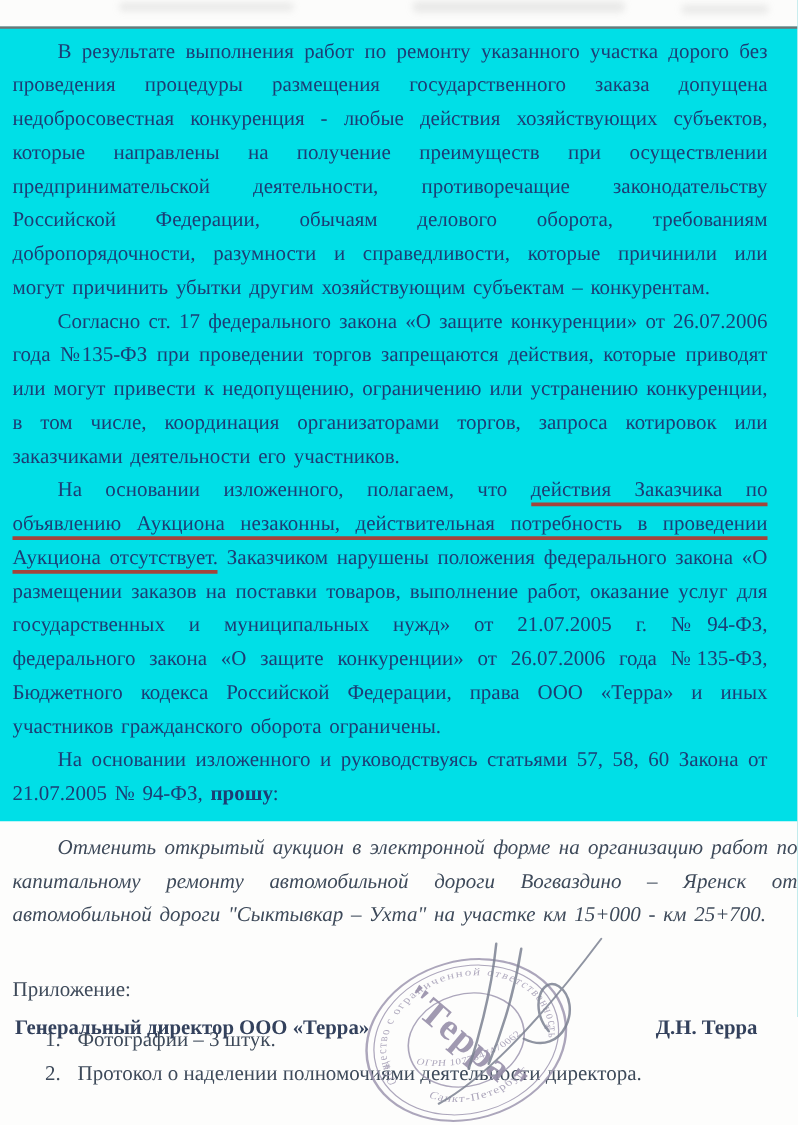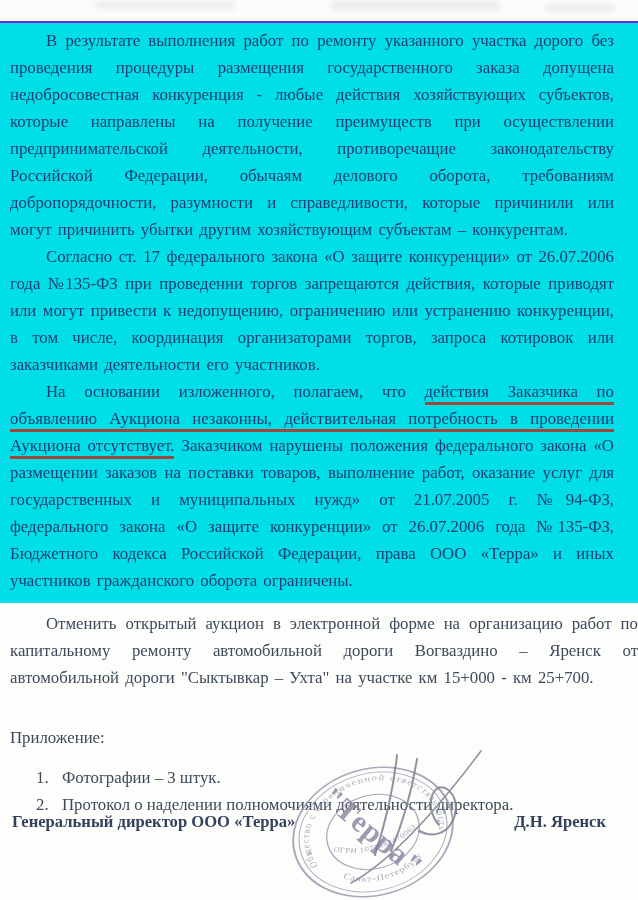--- a/index.html
+++ b/index.html
@@ -13,41 +13,41 @@
   
   .top-strip{position:relative;height:21px;background:#fcfcfb;}
   .smudge{position:absolute;background:rgba(150,150,148,0.18);filter:blur(3px);border-radius:4px;}
   .smudge.s1{left:95px;top:2px;width:140px;height:7px;}
   .smudge.s2{left:330px;top:1px;width:170px;height:9px;}
   .smudge.s3{left:545px;top:4px;width:70px;height:7px;}
 
   
   .highlight{
     background:#00dfe7;
-    border-top:2px solid #6d28d9;
+    border-top:2px solid #737373;
     padding:4px 24px 9px 10px;
   }
   p.body{
     margin:0;
     font-size:16.8px;
     line-height:27px;
     text-align:justify;
     text-indent:36px;
     word-spacing:2px;
     color:#1c3d75;
   }
   .highlight p.body{color:#1c3d75;}
   .plain{color:#3e4a5a !important;}
   .u-red{
     border-bottom:3px solid #a3453c;
     padding-bottom:1px;
   }
   .b{font-weight:bold;}
 
-  .request{margin:7px 0 0 10px;}
+  .request{margin:7px 0 0 10px;font-style:italic;}
 
   .attachments{margin:33px 10px 0 10px;color:#3e4a5a;}
   .attachments .label{font-size:16.8px;line-height:27px;color:#3e4a5a;margin:0;}
   .att-list{margin:13px 0 0 26px;}
   .att-item{display:flex;font-size:16.8px;line-height:27px;color:#3e4a5a;}
   .att-item .num{width:26px;flex:none;}
 
   .sig-row{
     position:absolute;
     left:12px;right:32px;top:812px;
@@ -70,20 +70,21 @@
   <div class="top-strip">
     <div class="smudge s1"></div>
     <div class="smudge s2"></div>
     <div class="smudge s3"></div>
   </div>
 
   <div class="highlight">
     <p class="body">В результате выполнения работ по ремонту указанного участка дорого без проведения процедуры размещения государственного заказа допущена недобросовестная конкуренция - любые действия хозяйствующих субъектов, которые направлены на получение преимуществ при осуществлении предпринимательской деятельности, противоречащие законодательству Российской Федерации, обычаям делового оборота, требованиям добропорядочности, разумности и справедливости, которые причинили или могут причинить убытки другим хозяйствующим субъектам – конкурентам.</p>
     <p class="body">Согласно ст. 17 федерального закона «О защите конкуренции» от 26.07.2006 года №135-ФЗ при проведении торгов запрещаются действия, которые приводят или могут привести к недопущению, ограничению или устранению конкуренции, в том числе, координация организаторами торгов, запроса котировок или заказчиками деятельности его участников.</p>
     <p class="body"><span>На основании изложенного, полагаем, что </span><span class="u-red">действия Заказчика по объявлению Аукциона незаконны, действительная потребность в проведении Аукциона отсутствует.</span><span> Заказчиком нарушены положения федерального закона «О размещении заказов на поставки товаров, выполнение работ, оказание услуг для государственных и муниципальных нужд» от 21.07.2005 г. №94-ФЗ, федерального закона «О защите конкуренции» от 26.07.2006 года №135-ФЗ, Бюджетного кодекса Российской Федерации, права ООО «Терра» и иных участников гражданского оборота ограничены.</span></p>
+    <p class="body"><span>На основании изложенного и руководствуясь статьями 57, 58, 60 Закона от 21.07.2005 № 94-ФЗ, </span><span class="b">прошу</span><span>:</span></p>
   </div>
 
   <div class="request">
     <p class="body plain">Отменить открытый аукцион в электронной форме на организацию работ по капитальному ремонту автомобильной дороги Вогваздино – Яренск от автомобильной дороги "Сыктывкар – Ухта" на участке км 15+000 - км 25+700.</p>
   </div>
 
   <div class="attachments">
     <p class="label">Приложение:</p>
     <div class="att-list">
       <div class="att-item">
@@ -92,21 +93,21 @@
       </div>
       <div class="att-item">
         <span class="num">2.</span>
         <span>Протокол о наделении полномочиями деятельности директора.</span>
       </div>
     </div>
   </div>
 
   <div class="sig-row">
     <span>Генеральный директор ООО «Терра»</span>
-    <span>Д.Н. Яренск</span>
+    <span>Д.Н. Терра</span>
   </div>
 
   <svg class="stamp-svg" viewBox="0 0 248 165">
     <g transform="translate(110,97) rotate(-16)">
       <g transform="scale(1,0.78)" fill="none" stroke="#9e97b0" opacity="0.85">
         <circle r="81" stroke-width="2"></circle>
         <circle r="75" stroke-width="1"></circle>
         <circle r="47" stroke-width="1.3"></circle>
         <path id="arc-ring" d="M -62,22 A 66,66 0 1 1 62,26" stroke="none"></path>
         <path id="arc-city" d="M -58,22 A 62,62 0 0 0 58,22" stroke="none"></path>

